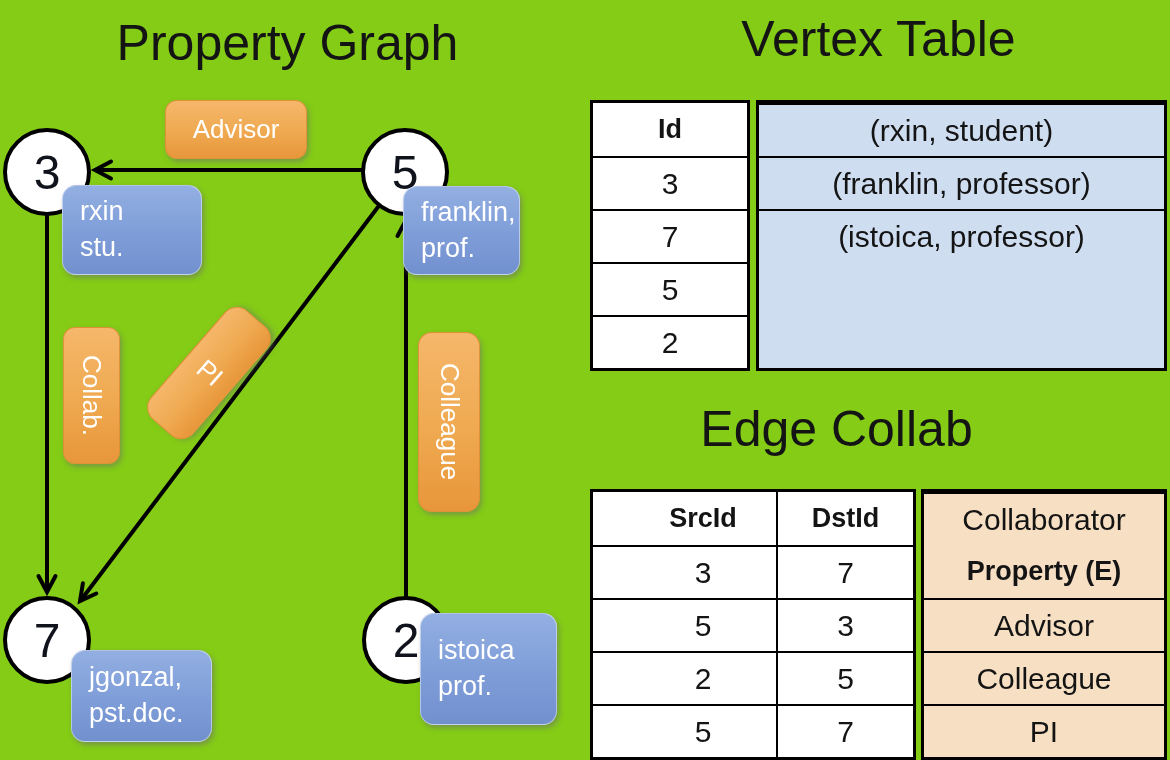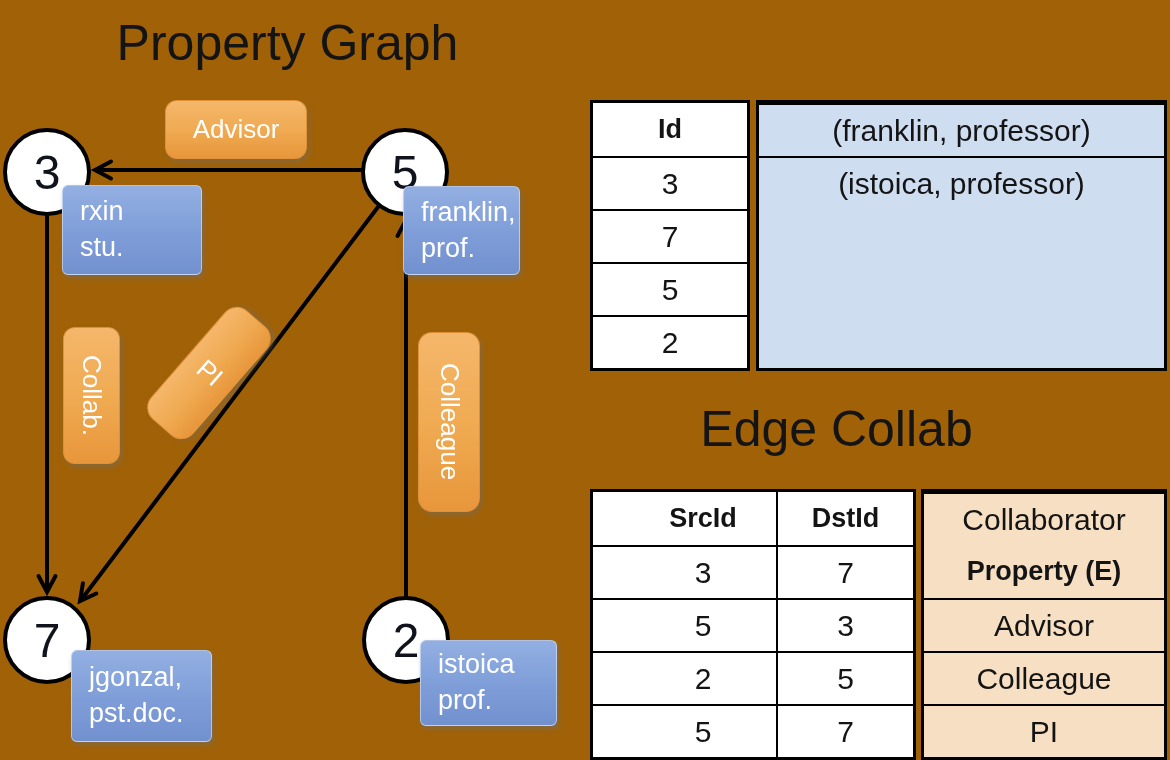--- a/index.html
+++ b/index.html
@@ -1,36 +1,36 @@
 <!DOCTYPE html>
 <html><head>
 <meta charset="utf-8">
 <style>
   html,body{margin:0;padding:0;background:#fff;}
   #canvas{
     position:relative;width:1170px;height:760px;overflow:hidden;
-    font-family:"Liberation Sans",sans-serif;background:#a16207;color:#111;
+    font-family:"Liberation Sans",sans-serif;background:#84cc16;color:#111;
   }
   
   .big-title{position:absolute;font-size:50px;font-weight:400;color:#141414;
     text-align:center;letter-spacing:0px;white-space:nowrap;}
   #graph-title{left:0;top:14px;width:575px;}
   #vertex-title{left:590px;top:10px;width:577px;}
   #edge-title{left:548px;top:400px;width:577px;}
 
   
   #edge-svg{position:absolute;left:0;top:0;width:580px;height:760px;z-index:1;}
   .node-circle{
     position:absolute;width:88px;height:88px;border-radius:50%;
     background:#fff;border:4px solid #000;box-sizing:border-box;z-index:3;
     display:flex;align-items:center;justify-content:center;
     font-size:48px;color:#10131c;
   }
   .prop-box{
-    position:absolute;z-index:4;border-radius:6px;
+    position:absolute;z-index:4;border-radius:14px;
     background:linear-gradient(to bottom,#93afe2 0%,#7e9dd8 55%,#7190ce 100%);
     border:1px solid rgba(255,255,255,0.45);
     box-shadow:2px 3px 5px rgba(110,110,110,0.55);
     color:#fff;font-size:27px;line-height:1.32;
     display:flex;flex-direction:column;justify-content:center;
     padding-left:17px;box-sizing:border-box;
   }
   .edge-label{
     position:absolute;z-index:2;border-radius:12px;
     background:linear-gradient(to bottom,#f5b76b 0%,#efa950 55%,#e8963b 100%);
@@ -66,20 +66,21 @@
   .split-cell.dst{flex:1;}
   #et-prop-col{width:246px;background:#f6dfc3;}
   #et-prop-col .row{background:#f6dfc3;}
 </style>
 </head>
 <body>
 
 <div id="canvas">
 
   <div id="graph-title" class="big-title">Property Graph</div>
+  <div id="vertex-title" class="big-title">Vertex Table</div>
   <div id="edge-title" class="big-title">Edge Collab</div>
 
   <svg id="edge-svg" viewBox="0 0 580 760" xmlns="http://www.w3.org/2000/svg">
     <g stroke="#000" stroke-width="4" fill="none" stroke-linecap="round">
 
       <path d="M362,170 L96,170"></path>
       <path d="M111,161.5 L95,170 L111,178.5"></path>
 
       <path d="M47,216 L47,591"></path>
       <path d="M38.5,576 L47,592 L55.5,576"></path>
@@ -123,34 +124,35 @@
     <span>stu.</span>
   </div>
   <div class="prop-box" style="left:403px;top:186px;width:117px;height:89px;">
     <span>franklin,</span>
     <span>prof.</span>
   </div>
   <div class="prop-box" style="left:62px;top:650px;width:141px;height:92px;margin-left:9px;">
     <span>jgonzal,</span>
     <span>pst.doc.</span>
   </div>
-  <div class="prop-box" style="left:420px;top:640px;width:137px;height:86px;">
+  <div class="prop-box" style="left:420px;top:613px;width:137px;height:112px;">
     <span>istoica</span>
     <span>prof.</span>
   </div>
 
   <div id="vertex-table" class="tbl-wrap">
     <div id="vt-id-col" class="sub-table">
       <div class="row header">Id</div>
       <div class="row">3</div>
       <div class="row">7</div>
       <div class="row">5</div>
       <div class="row">2</div>
     </div>
     <div id="vt-prop-col" class="sub-table">
+      <div class="row">(rxin, student)</div>
       <div class="row">(franklin, professor)</div>
       <div class="row">(istoica, professor)</div>
     </div>
   </div>
 
   <div id="edge-table" class="tbl-wrap">
     <div id="et-src-dst-col" class="sub-table">
       <div class="row header">
         <div class="split-row">
           <div class="split-cell src">SrcId</div>

